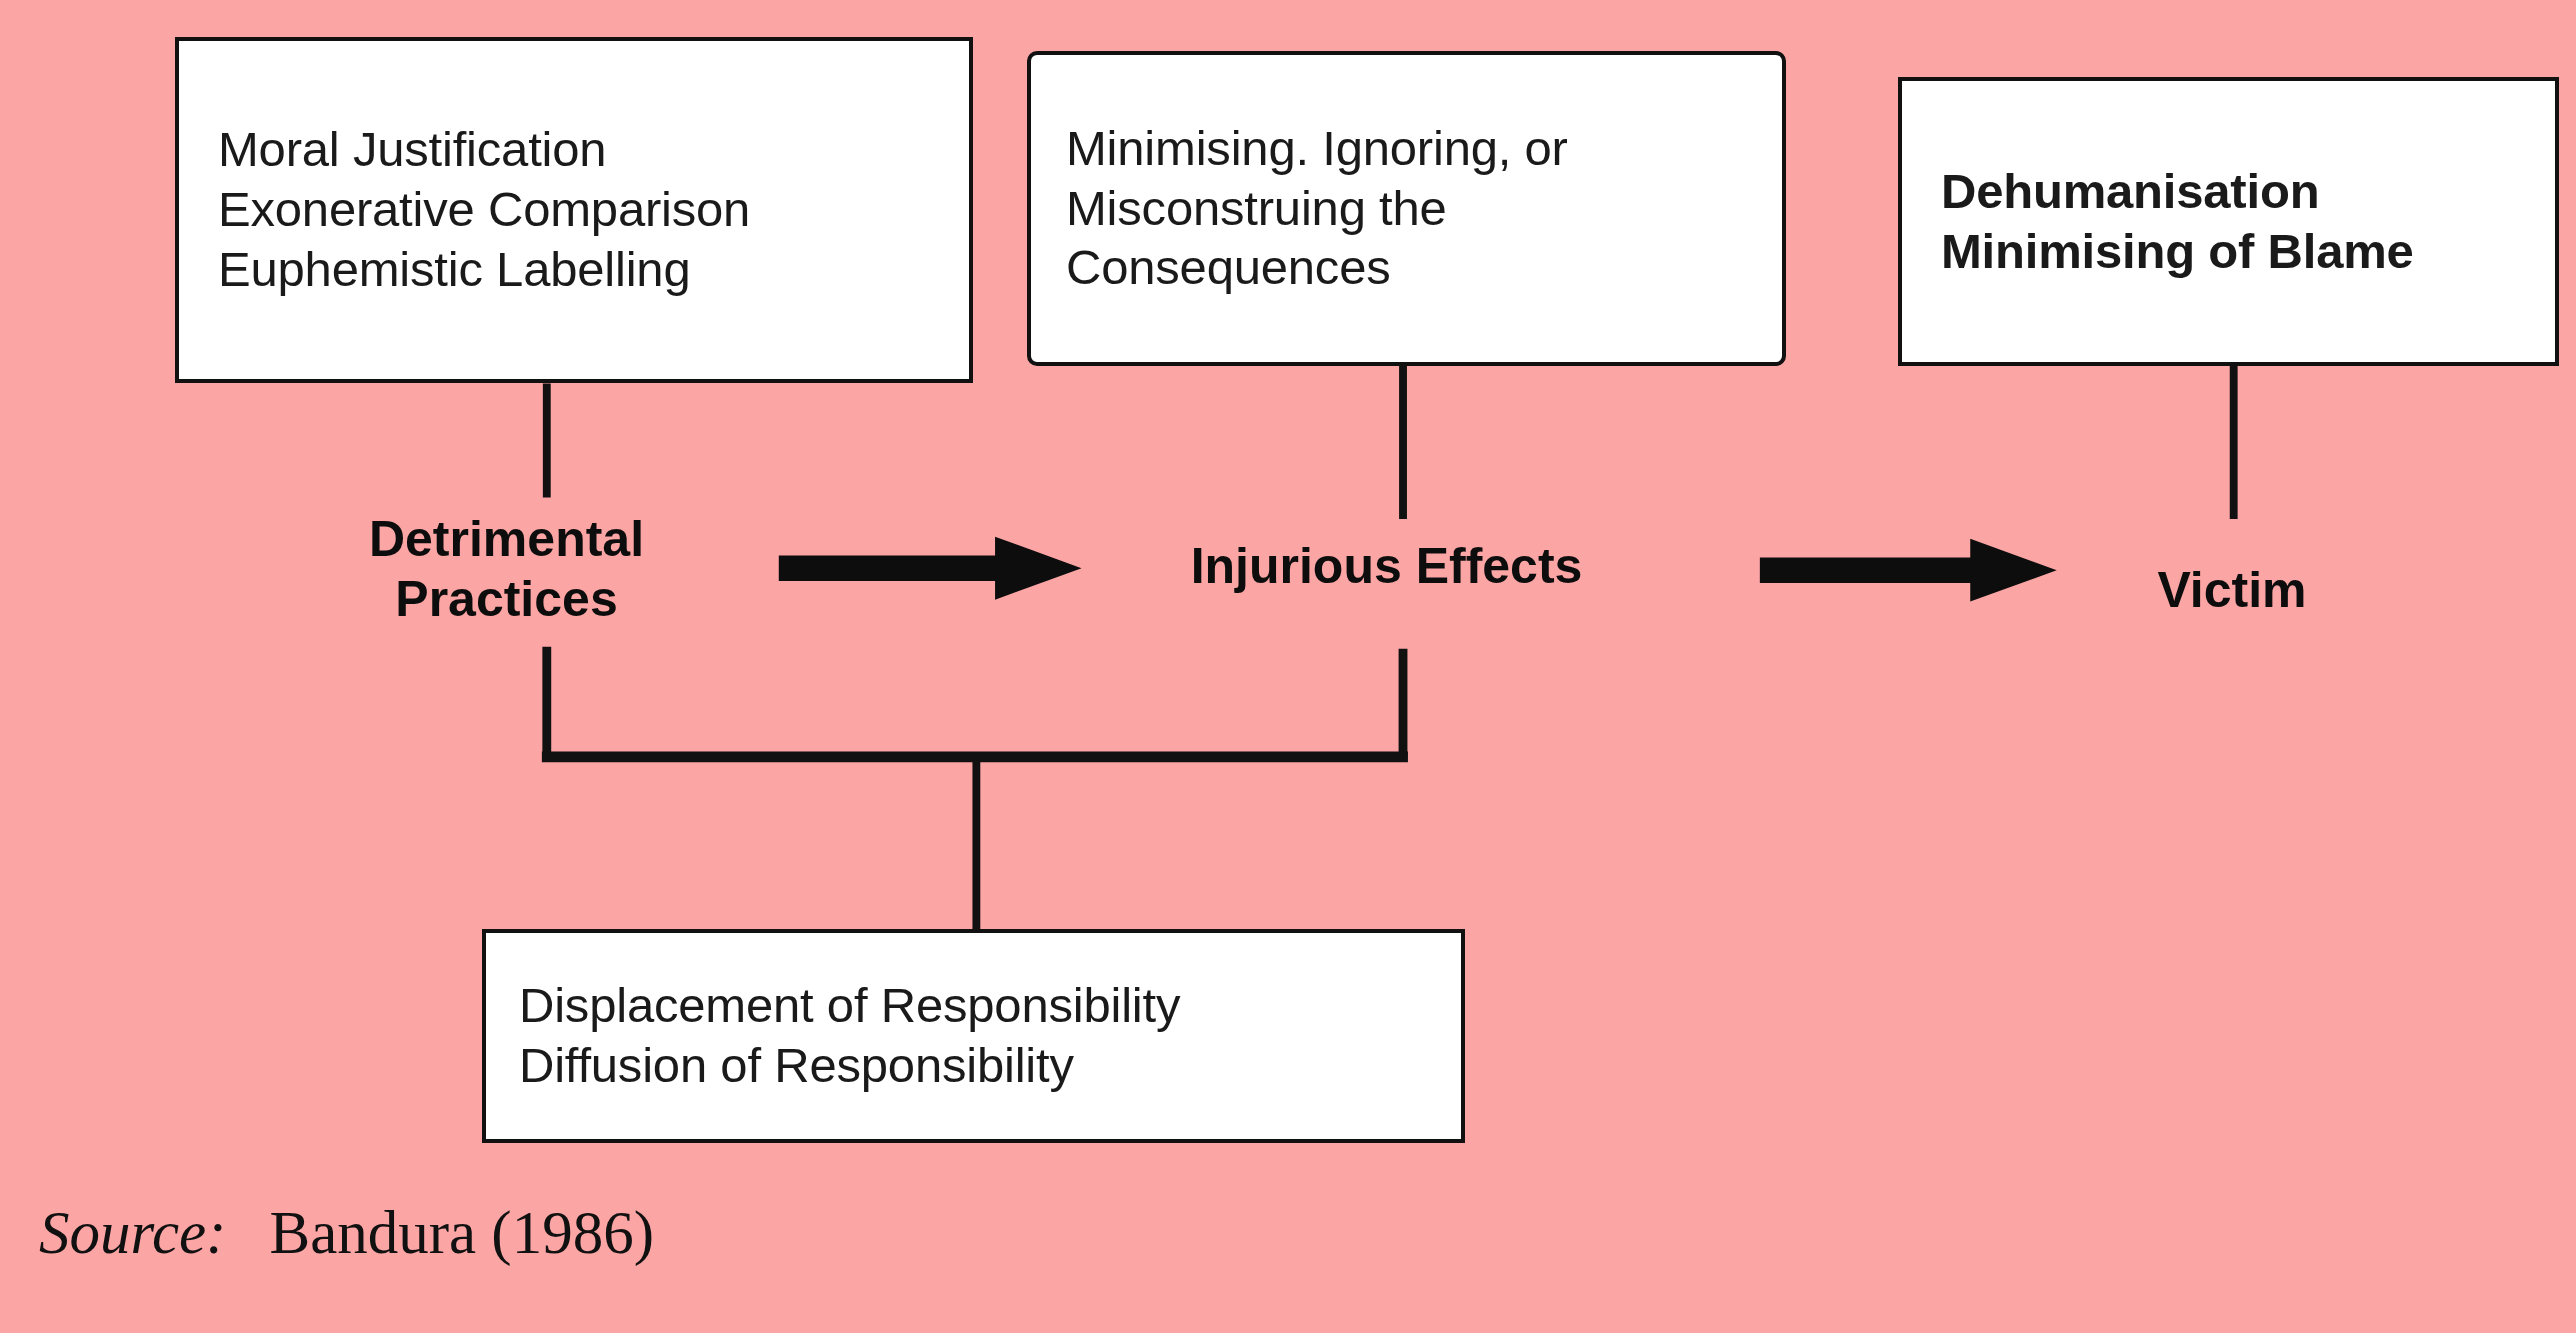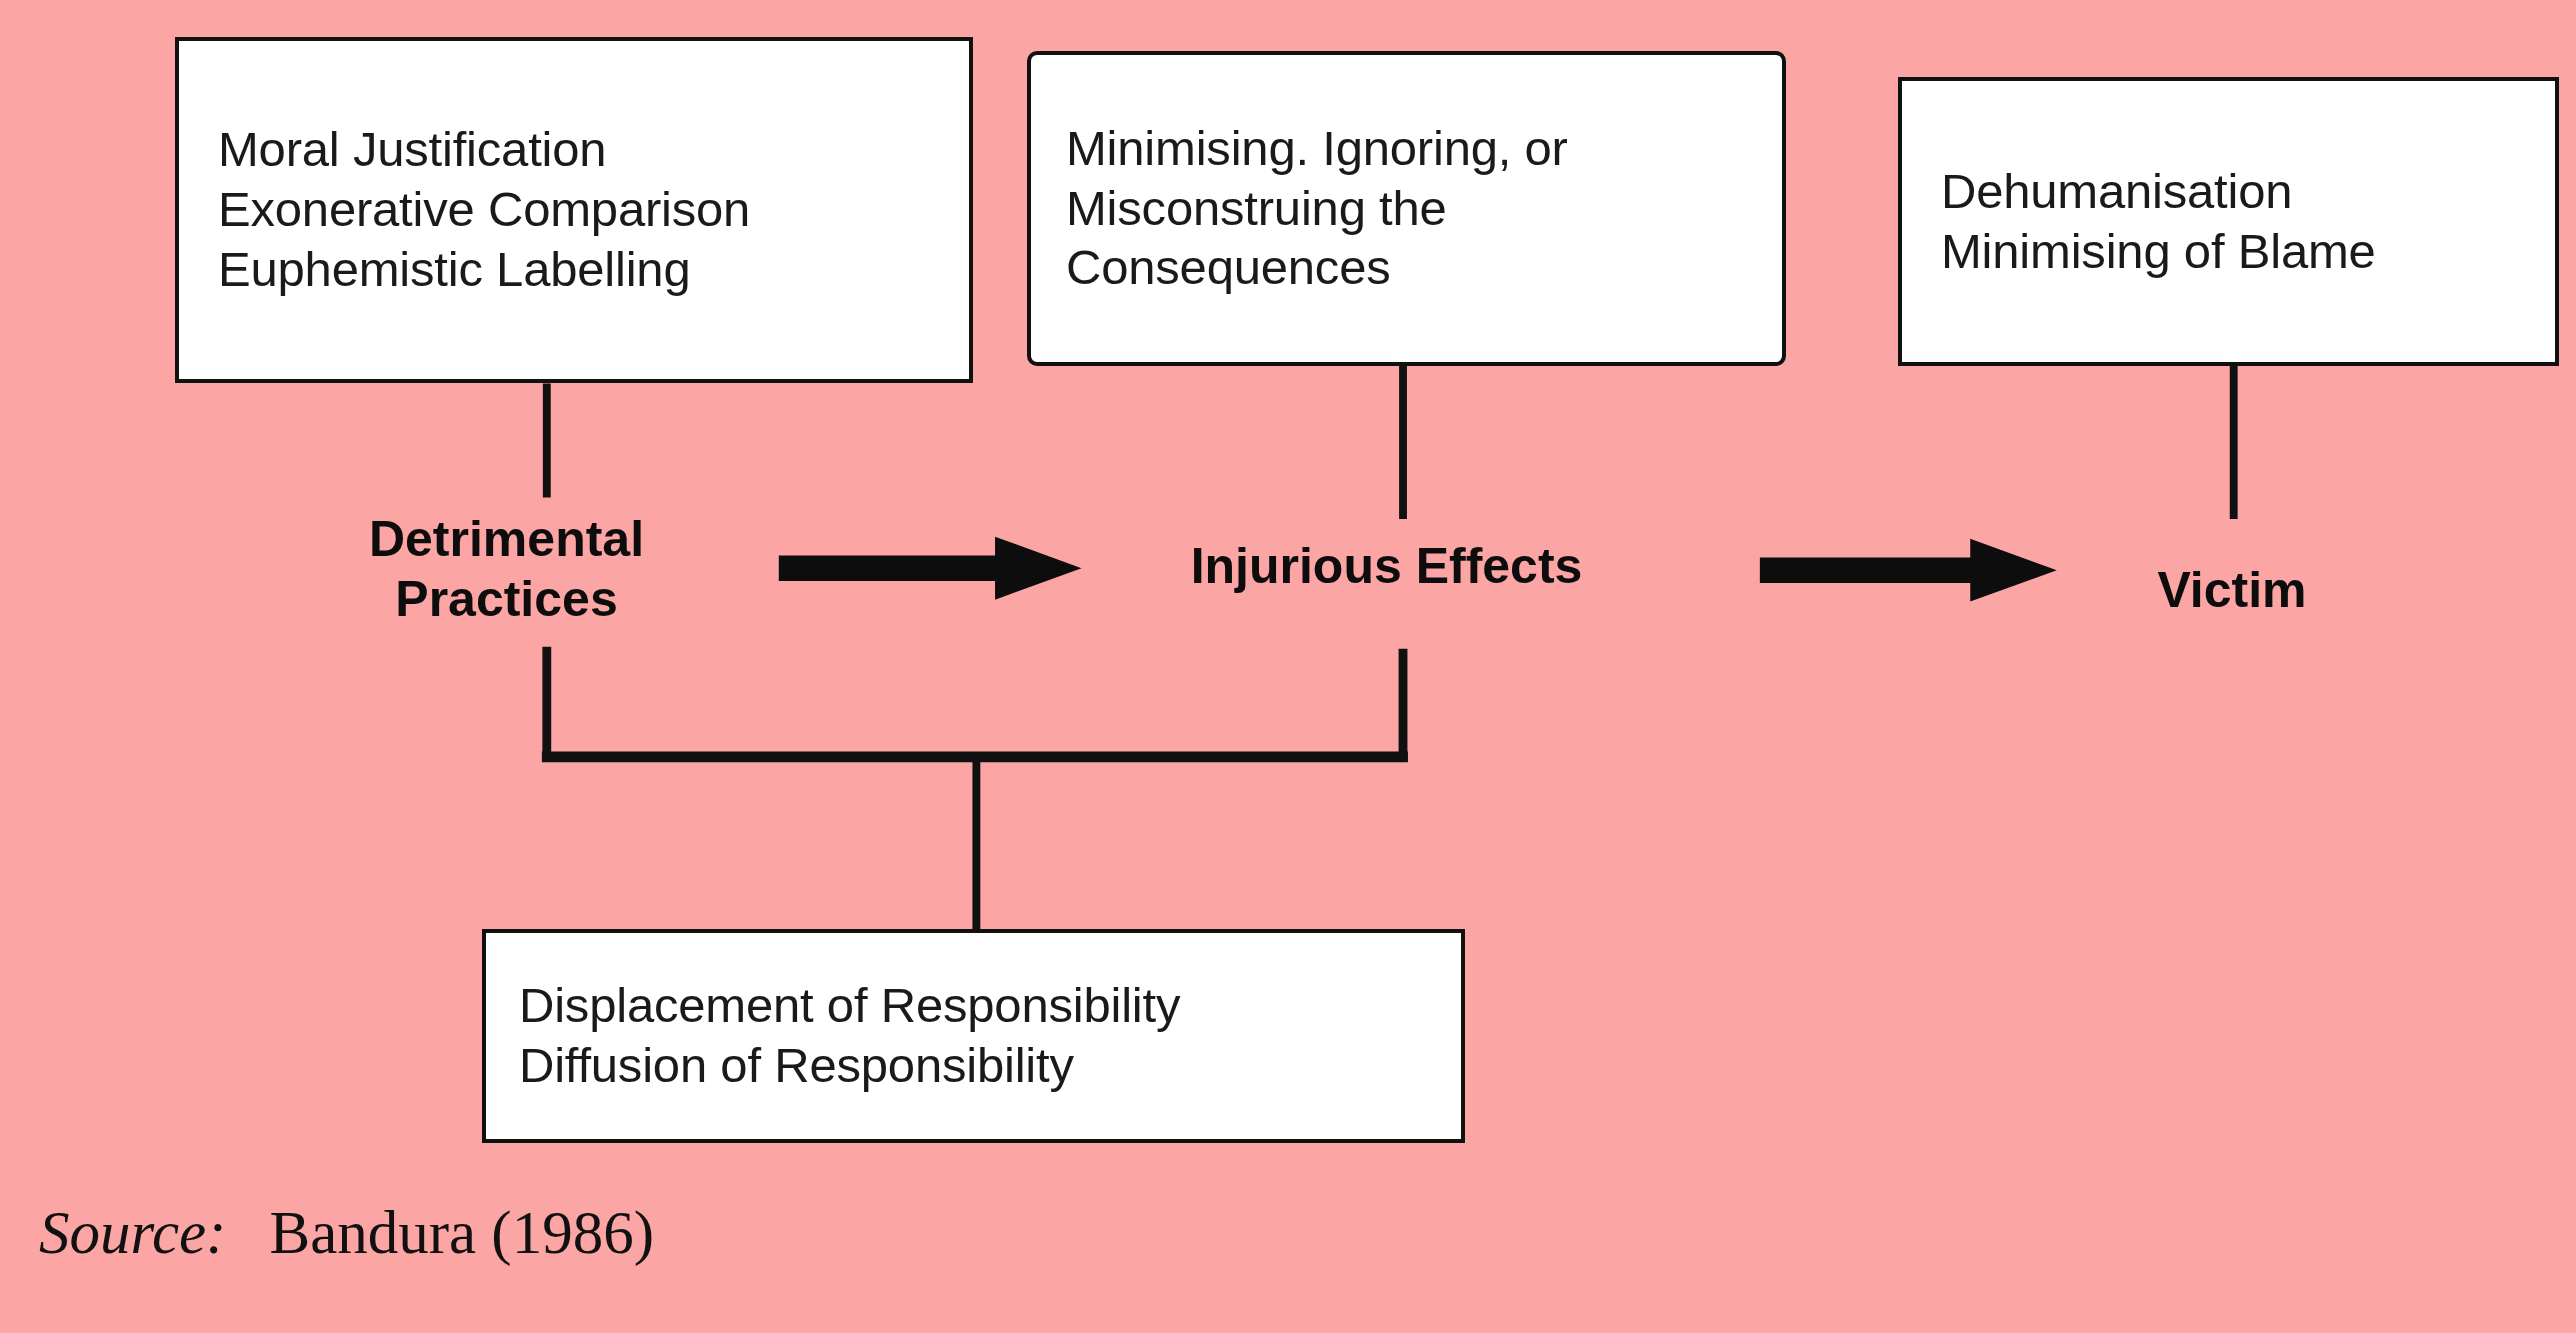--- a/index.html
+++ b/index.html
@@ -37,21 +37,21 @@
     letter-spacing: -0.2px;
   }
 
   #box-moral        { left: 175px; top: 37px;  width: 798px; height: 346px; }
   #box-minimising   { left: 1027px; top: 51px; width: 759px; height: 315px; border-radius: 10px; }
   #box-dehumanisation { left: 1898px; top: 77px; width: 661px; height: 289px; }
   #box-responsibility { left: 482px; top: 929px; width: 983px; height: 214px; }
 
   #box-moral .box-line        { padding-left: 39px; }
   #box-minimising .box-line   { padding-left: 35px; }
-  #box-dehumanisation .box-line { padding-left: 39px; }
+  #box-dehumanisation .box-line { padding-left: 39px; font-weight: bold; }
   #box-responsibility .box-line { }
 
   
   .flow-label {
     position: absolute;
     font-family: "Liberation Sans", sans-serif;
     font-weight: bold;
     font-size: 50px;
     line-height: 1.2;
     color: #0d0d0d;

